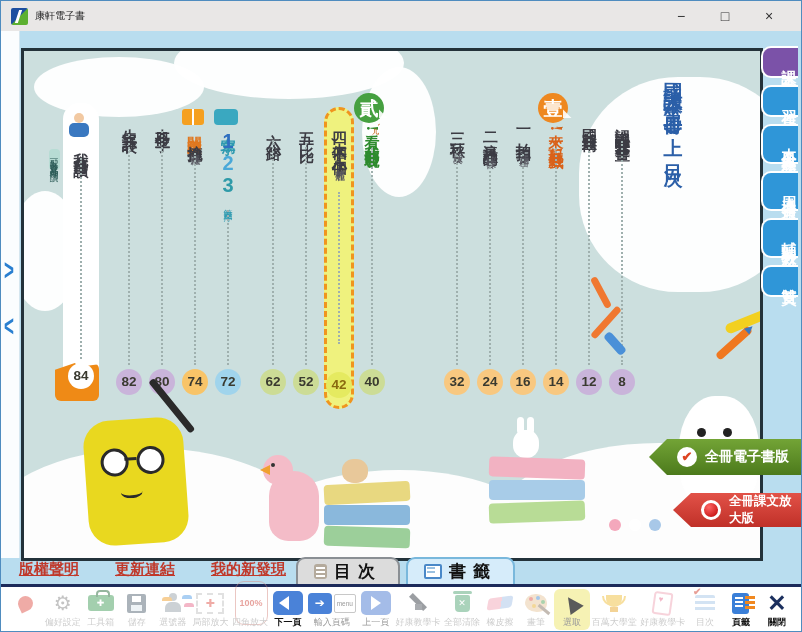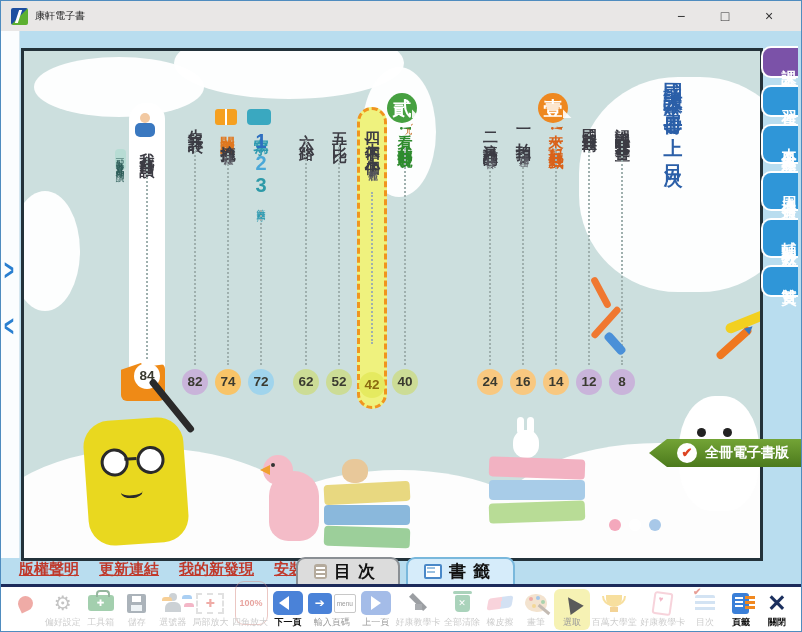--- a/index.html
+++ b/index.html
@@ -105,31 +105,31 @@
   .pup{position:absolute;top:-22px;left:18px;width:26px;height:24px;background:#e8c89a;border-radius:45%;}
   .flowers{position:absolute;left:585px;top:468px;z-index:3;display:flex;gap:8px;}
   .fl{width:12px;height:12px;border-radius:50%;}
   
   .side-tabs{position:absolute;right:0;top:15px;width:40px;display:flex;flex-direction:column;gap:7px;z-index:2;}
   .side-tab{writing-mode:vertical-rl;text-orientation:upright;background:#2f96d8;color:#fff;font-weight:bold;
             font-size:15px;letter-spacing:4px;padding:10px 0;width:37px;text-align:center;
             border:2px solid #fff;border-right:none;border-radius:10px 0 0 10px;box-sizing:border-box;cursor:pointer;}
   .side-tab.active{background:#7b52a8;}
   
-  .ribbon{position:absolute;height:28px;display:flex;align-items:center;gap:8px;color:#fff;font-weight:bold;
+  .ribbon{position:absolute;height:36px;display:flex;align-items:center;gap:8px;color:#fff;font-weight:bold;
           padding-left:28px;box-sizing:border-box;z-index:6;cursor:pointer;
           clip-path:polygon(18px 0,100% 0,100% 100%,18px 100%,0 50%);}
   .ribbon.green{left:648px;top:408px;width:152px;font-size:14px;background:linear-gradient(#73a436,#4c7a1c);}
   .ribbon.red{left:672px;top:462px;width:130px;height:34px;font-size:12.5px;background:linear-gradient(#e25248,#c03028);}
   .rdot{width:20px;height:20px;border-radius:50%;background:#fff;flex:0 0 auto;position:relative;}
   .rdot.check::after{content:"✔";position:absolute;inset:0;color:#d42;font-size:13px;line-height:20px;text-align:center;font-weight:bold;}
   .rdot.rec::after{content:"";position:absolute;left:3px;top:3px;width:14px;height:14px;border-radius:50%;
                    background:radial-gradient(circle at 35% 30%,#f66,#b00);}
   
-  .footer-links{position:absolute;left:18px;bottom:5px;display:flex;gap:20px;z-index:4;}
+  .footer-links{position:absolute;left:18px;bottom:5px;display:flex;gap:36px;z-index:4;}
   .flink{color:#c0392b;font-size:15px;font-weight:bold;text-decoration:underline;cursor:pointer;}
   .btab{position:absolute;bottom:0;height:27px;border-radius:9px 9px 0 0;display:flex;align-items:center;gap:7px;
         padding:0 16px;font-size:17px;font-weight:bold;letter-spacing:7px;color:#111;z-index:4;cursor:pointer;box-sizing:border-box;}
   .btab-toc{left:295px;background:#dcdcdc;border:2px solid #8a8f94;border-bottom:none;}
   .btab-bm{left:405px;background:#d6ecfa;border:2px solid #79b8dc;border-bottom:none;}
   .icon-scroll{width:13px;height:15px;background:#b4aa9c;border-radius:3px;position:relative;flex:0 0 auto;}
   .icon-scroll::after{content:"";position:absolute;left:2px;top:3px;width:9px;height:2px;background:#fff;box-shadow:0 4px 0 #fff,0 8px 0 #fff;}
   .icon-bmtab{width:14px;height:11px;border:2px solid #4a88c8;border-radius:2px;background:#fff;position:relative;flex:0 0 auto;}
   .icon-bmtab::after{content:"";position:absolute;left:1px;top:1px;width:8px;height:2px;background:#9ac0e0;box-shadow:0 4px 0 #9ac0e0;}
   
@@ -238,20 +238,25 @@
         <div class="col k-lesson">
           <div class="entry"><span class="main">一 拍拍手</span><span class="author">馮輝岳</span></div>
           <div class="leader"></div>
           <div class="circle c-orange">16</div>
         </div>
         <div class="col k-lesson">
           <div class="entry"><span class="main">二 這是誰的</span><span class="author">鄒敦怜</span></div>
           <div class="leader"></div>
           <div class="circle c-orange">24</div>
         </div>
+        <div class="col k-lesson">
+          <div class="entry"><span class="main">三 秋千</span><span class="author">嚴淑女</span></div>
+          <div class="leader"></div>
+          <div class="circle c-orange">32</div>
+        </div>
         <div class="col k-unit gap-wide">
           <div class="entry"><span class="badge" style="background: rgb(70, 160, 64);">貳<span class="bzy">ㄦˋ</span></span><span class="main" style="color: rgb(46, 139, 46);">看!我的新發現</span></div>
           <div class="leader"></div>
           <div class="circle c-green">40</div>
         </div>
         <div class="col k-lesson hl">
           <div class="entry"><span class="main">四 大個子,小個子</span><span class="author">林麗麗</span></div>
           <div class="leader"></div>
           <div class="circle c-yellow">42</div>
         </div>
@@ -267,20 +272,25 @@
         </div>
         <div class="col k-feature gap-medium">
           <div class="entry"><span class="cicon i-pencilbadge"></span><span class="main" style="color: rgb(46, 154, 176);">寫字</span><span class="digits"><span>1</span><span>2</span><span>3</span></span><span class="sub">筆畫順序</span></div>
           <div class="leader"></div>
           <div class="circle c-blue">72</div>
         </div>
         <div class="col k-feature">
           <div class="entry"><span class="cicon i-bookbadge"></span><span class="flabel" style="color: rgb(224, 120, 32);">閱讀階梯</span><span class="main">擁抱</span><span class="author">莊永佳</span></div>
           <div class="leader"></div>
           <div class="circle c-orange2">74</div>
+        </div>
+        <div class="col k-section">
+          <div class="entry"><span class="main">本冊生字</span></div>
+          <div class="leader"></div>
+          <div class="circle c-purple">80</div>
         </div>
         <div class="col k-section">
           <div class="entry"><span class="main">生字累計表</span></div>
           <div class="leader"></div>
           <div class="circle c-purple">82</div>
         </div>
         <div class="col k-readself gap-medium">
           <div class="entry"><span class="cicon i-reader"></span><span class="main">我會自己讀</span></div>
           <span class="note">可配合各單元延伸閱讀</span>
           <div class="leader"></div>
@@ -336,20 +346,24 @@
       <div class="side-tab">本冊媒體</div>
       <div class="side-tab">周邊資源</div>
       <div class="side-tab">輔助教材</div>
       <div class="side-tab">雙頁</div>
     </div>
 
   <div class="ribbon green">
     <span class="rdot check"></span>
     <span>全冊電子書版</span>
   </div>
+  <div class="ribbon red">
+    <span class="rdot rec"></span>
+    <span>全冊課文放大版</span>
+  </div>
 
   <div class="footer-links">
       <a class="flink">版權聲明</a>
       <a class="flink">更新連結</a>
       <a class="flink">我的新發現</a>
       <a class="flink">安裝字型</a>
     </div>
   <div class="btab btab-toc">
     <span class="icon-scroll"></span>
     <span>目次</span>

